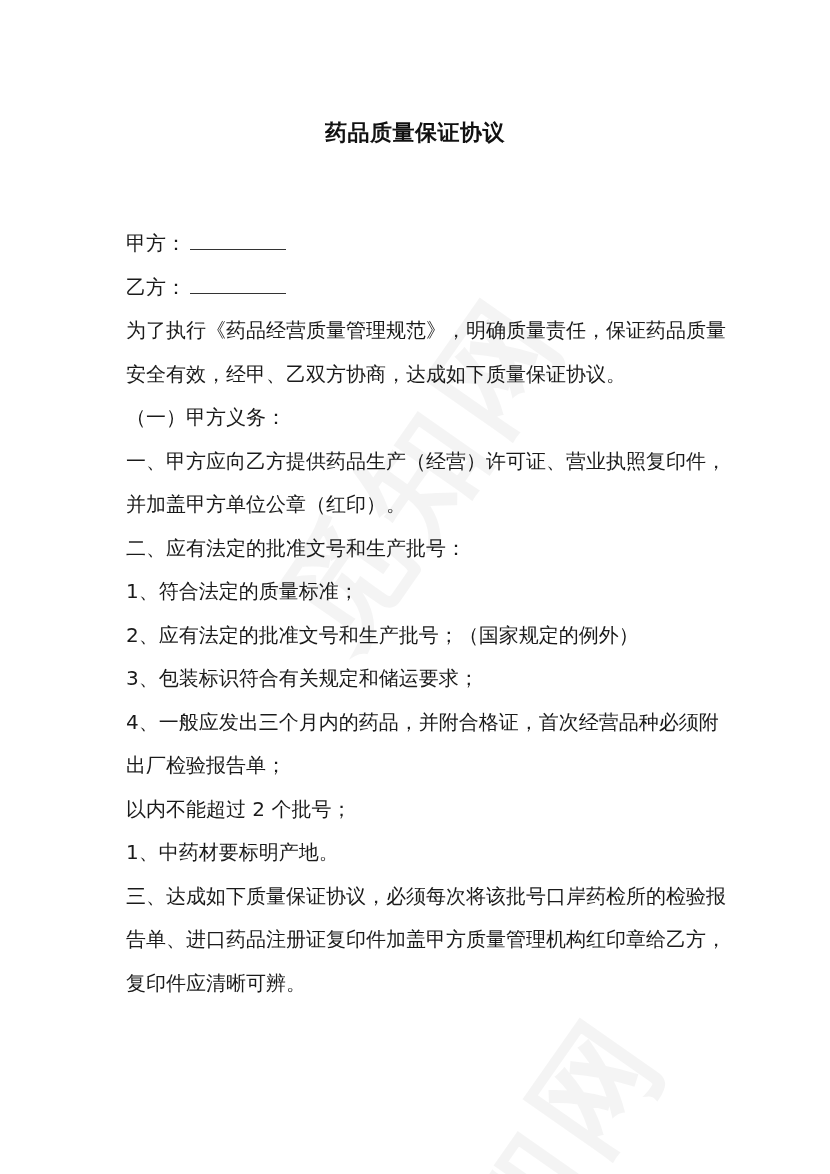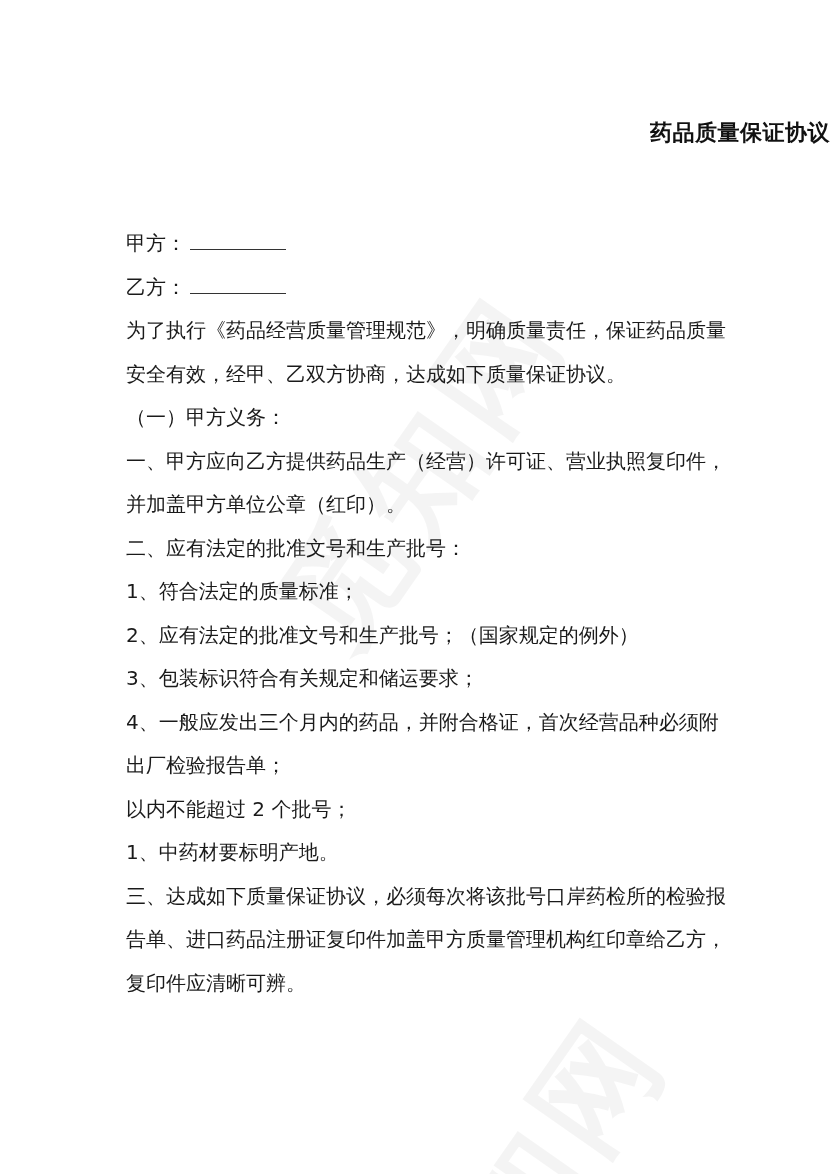--- a/index.html
+++ b/index.html
@@ -34,21 +34,21 @@
       pointer-events: none;
       user-select: none;
     }
     .wm1 { left: 230px; top: 390px; }
     .wm2 { left: 330px; top: 1110px; }
     .title {
       position: absolute;
       left: 0;
       width: 830px;
       top: 118px;
-      text-align: right;
+      text-align: center;
       font-size: 22px;
       font-weight: bold;
       letter-spacing: 0.5px;
       color: #111;
     }
     .body-text {
       position: absolute;
       left: 126px;
       top: 222px;
       width: 590px;

